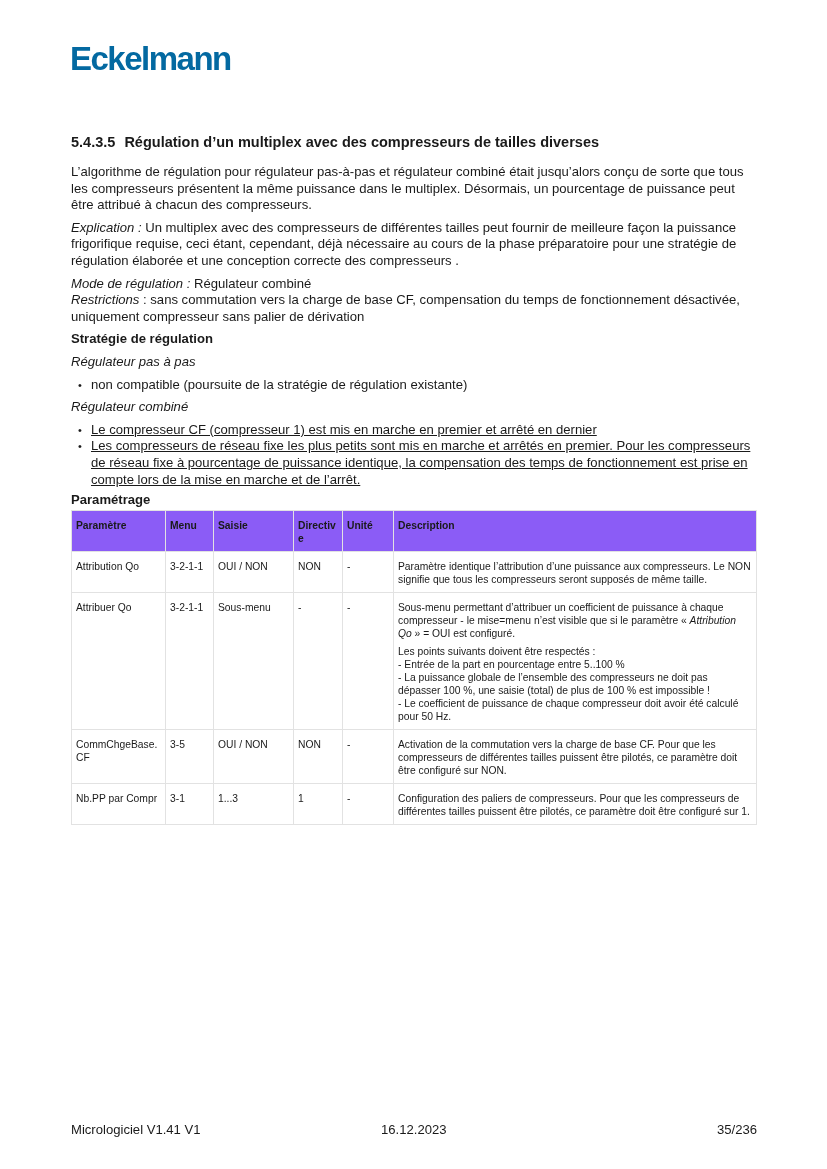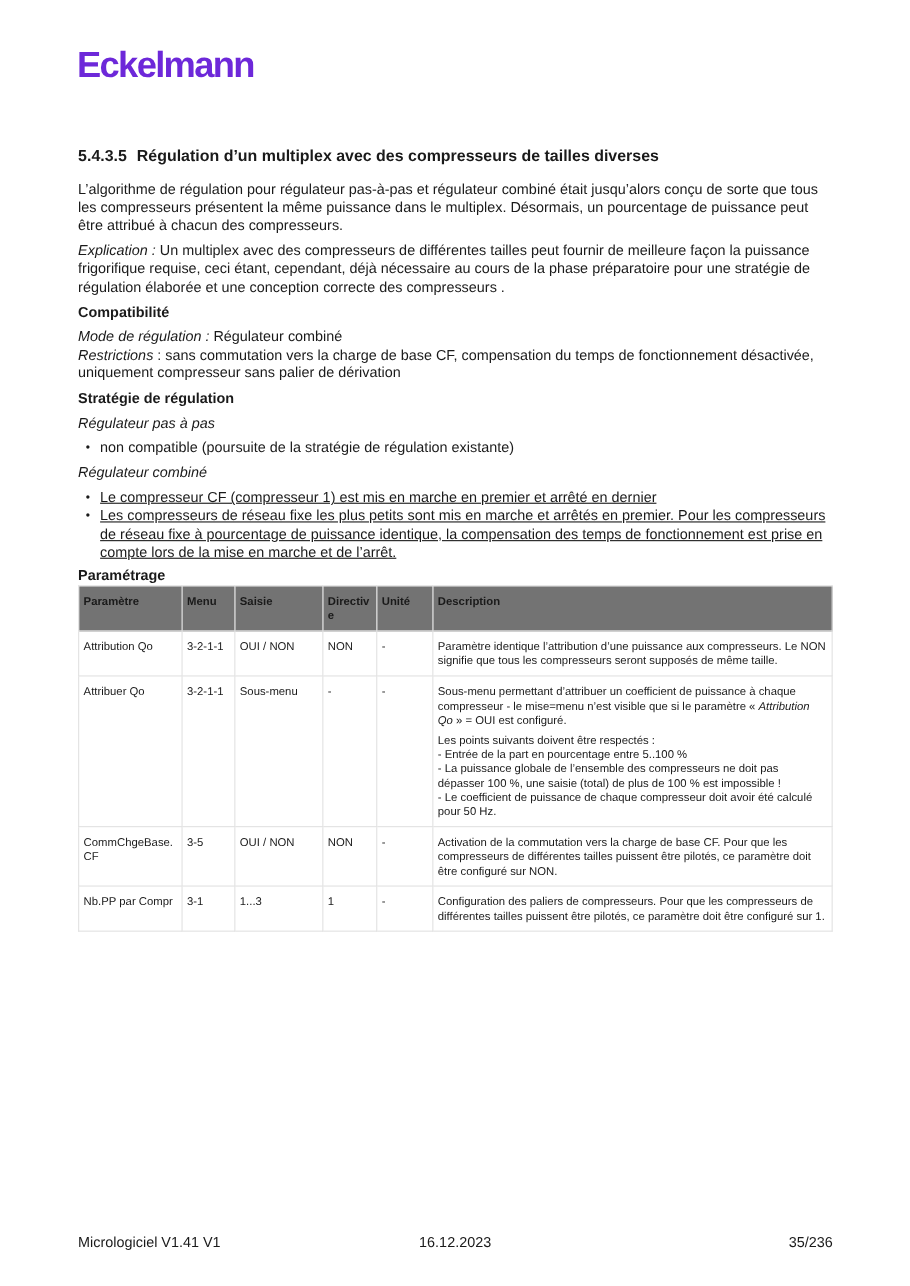--- a/index.html
+++ b/index.html
@@ -1,29 +1,29 @@
 <!DOCTYPE html>
 <html><head>
   <meta charset="utf-8">
   <style>
     html, body { margin: 0; padding: 0; background: #ffffff; }
     body { width: 827px; height: 1169px; position: relative; overflow: hidden; font-family: "Liberation Sans", sans-serif; color: #1a1a1a; }
-    .logo { position: absolute; left: 70px; top: 40px; font-family: "Liberation Sans", sans-serif; font-weight: bold; font-size: 33px; letter-spacing: -1.5px; color: #6d28d9; }
+    .logo { position: absolute; left: 70px; top: 40px; font-family: "Liberation Sans", sans-serif; font-weight: bold; font-size: 33px; letter-spacing: -1.5px; color: #0369a1; }
     .content { position: absolute; left: 71px; top: 133px; width: 686px; }
     h2 { font-size: 14.5px; font-weight: bold; margin: 0 0 13px 0; line-height: 18px; }
     h2 .num { margin-right: 5px; }
     p { margin: 0 0 6px 0; font-size: 13.1px; line-height: 16.6px; }
     .sub { font-weight: bold; font-size: 13.1px; margin: 0 0 6px 0; line-height: 16.6px; }
     em { }
     ul { margin: 0 0 6px 0; padding: 0 0 0 20px; list-style: none; }
     ul li { position: relative; font-size: 13.1px; line-height: 16.6px; padding-left: 0; }
     ul li::before { content: "\2022"; position: absolute; left: -13px; top: 0; font-size: 11px; }
     table { border-collapse: collapse; width: 686px; font-size: 10.3px; line-height: 13px; margin-top: 1px; }
     th, td { border: 1px solid #e2e2e2; text-align: left; vertical-align: top; padding: 8px 4px 6px 4px; }
-    th { background: #737373; font-weight: bold; padding-top: 8px; padding-bottom: 6px; }
+    th { background: #8b5cf6; font-weight: bold; padding-top: 8px; padding-bottom: 6px; }
     td .para { margin: 0 0 5px 0; }
     td .para:last-child { margin-bottom: 0; }
     .footer { position: absolute; top: 1122px; left: 71px; width: 686px; font-size: 13.1px; }
     .footer .left { position: absolute; left: 0; }
     .footer .center { position: absolute; left: 310px; }
     .footer .right { position: absolute; right: 0; }
   </style>
 </head>
 <body>
 
@@ -32,21 +32,20 @@
 <div class="content">
   <h2>
     <span class="num">5.4.3.5</span>
     <span>Régulation d’un multiplex avec des compresseurs de tailles diverses</span>
   </h2>
 
   <p>L’algorithme de régulation pour régulateur pas-à-pas et régulateur combiné était jusqu’alors conçu de sorte que tous les compresseurs présentent la même puissance dans le multiplex. Désormais, un pourcentage de puissance peut être attribué à chacun des compresseurs.</p>
 
   <p><em>Explication :</em><span> Un multiplex avec des compresseurs de différentes tailles peut fournir de meilleure façon la puissance frigorifique requise, ceci étant, cependant, déjà nécessaire au cours de la phase préparatoire pour une stratégie de régulation élaborée et une conception correcte des compresseurs .</span></p>
 
-  <div class="sub">Compatibilité</div>
   <p>
     <em>Mode de régulation :</em><span>  Régulateur combiné</span><br>
     <em>Restrictions</em><span> : sans commutation vers la charge de base CF, compensation du temps de fonctionnement désactivée, uniquement compresseur sans palier de dérivation</span>
   </p>
 
   <div class="sub">Stratégie de régulation</div>
   <p><em>Régulateur pas à pas</em></p>
   <ul>
     <li>non compatible (poursuite de la stratégie de régulation existante)</li>
   </ul>

